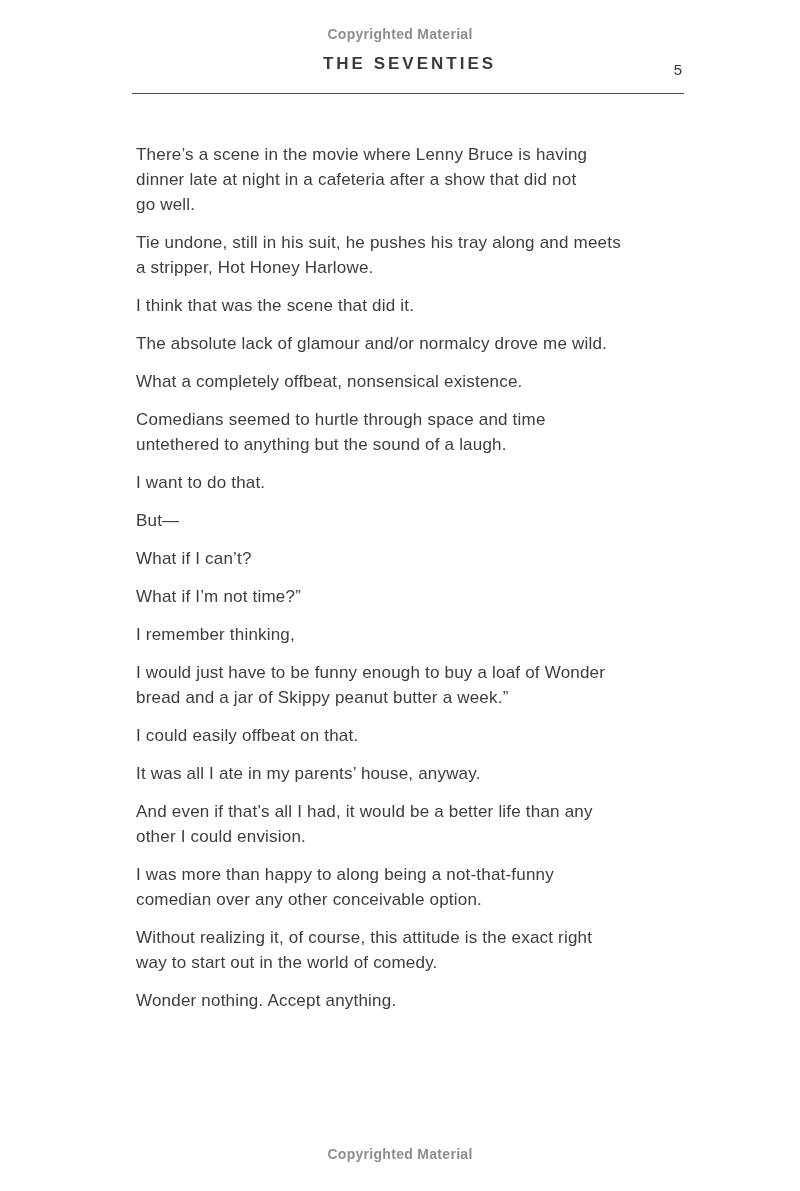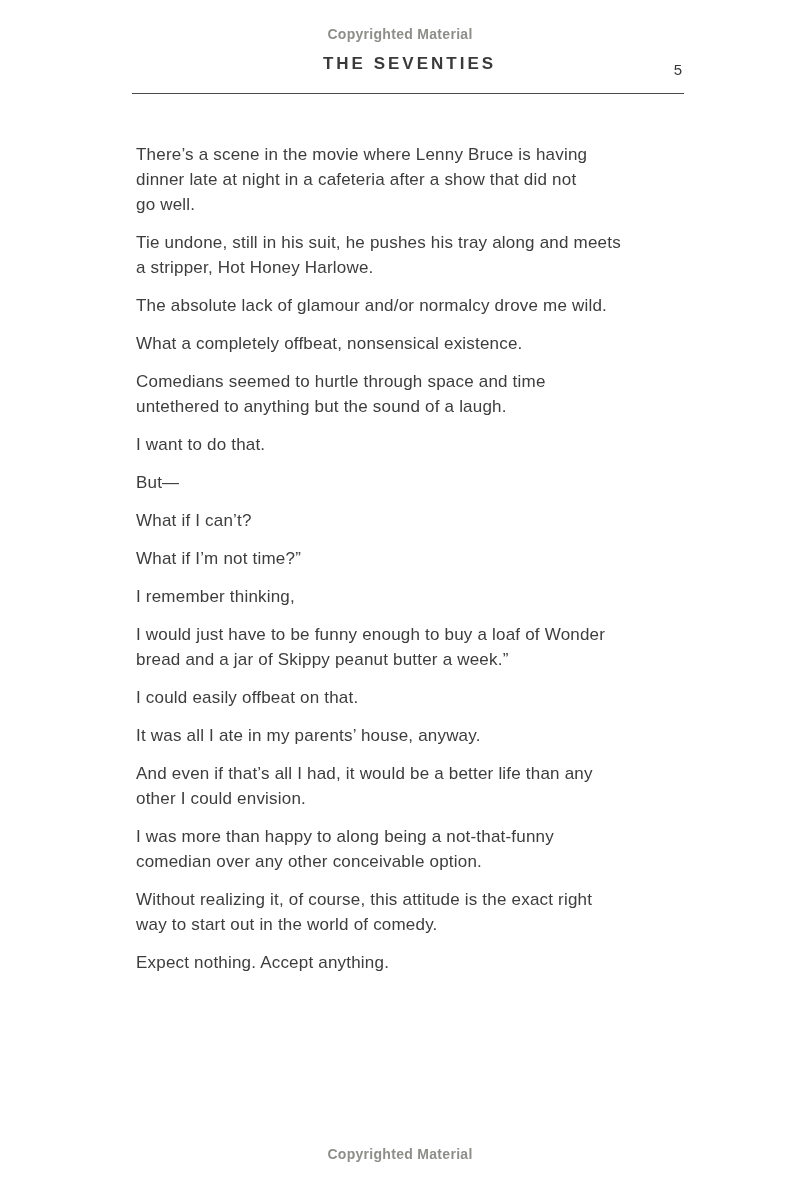--- a/index.html
+++ b/index.html
@@ -82,37 +82,38 @@
     <div class="page-number">5</div>
     <div class="rule"></div>
   </div>
 
   <div class="body-text">
     <p class="para">There’s a scene in the movie where Lenny Bruce is having
 dinner late at night in a cafeteria after a show that did not
 go well.</p>
     <p class="para">Tie undone, still in his suit, he pushes his tray along and meets
 a stripper, Hot Honey Harlowe.</p>
+    <p class="para">I think that was the scene that did it.</p>
     <p class="para">The absolute lack of glamour and/or normalcy drove me wild.</p>
     <p class="para">What a completely offbeat, nonsensical existence.</p>
     <p class="para">Comedians seemed to hurtle through space and time
 untethered to anything but the sound of a laugh.</p>
     <p class="para">I want to do that.</p>
     <p class="para">But—</p>
     <p class="para">What if I can’t?</p>
     <p class="para">What if I’m not time?”</p>
     <p class="para">I remember thinking,</p>
     <p class="para">I would just have to be funny enough to buy a loaf of Wonder
 bread and a jar of Skippy peanut butter a week.”</p>
     <p class="para">I could easily offbeat on that.</p>
     <p class="para">It was all I ate in my parents’ house, anyway.</p>
     <p class="para">And even if that’s all I had, it would be a better life than any
 other I could envision.</p>
     <p class="para">I was more than happy to along being a not-that-funny
 comedian over any other conceivable option.</p>
     <p class="para">Without realizing it, of course, this attitude is the exact right
 way to start out in the world of comedy.</p>
-    <p class="para">Expect nothing. Accept anything.</p>
+    <p class="para">Wonder nothing. Accept anything.</p>
   </div>
 
   <div class="copyright-bottom">Copyrighted Material</div>
 
 </div>
 
 </body></html>

